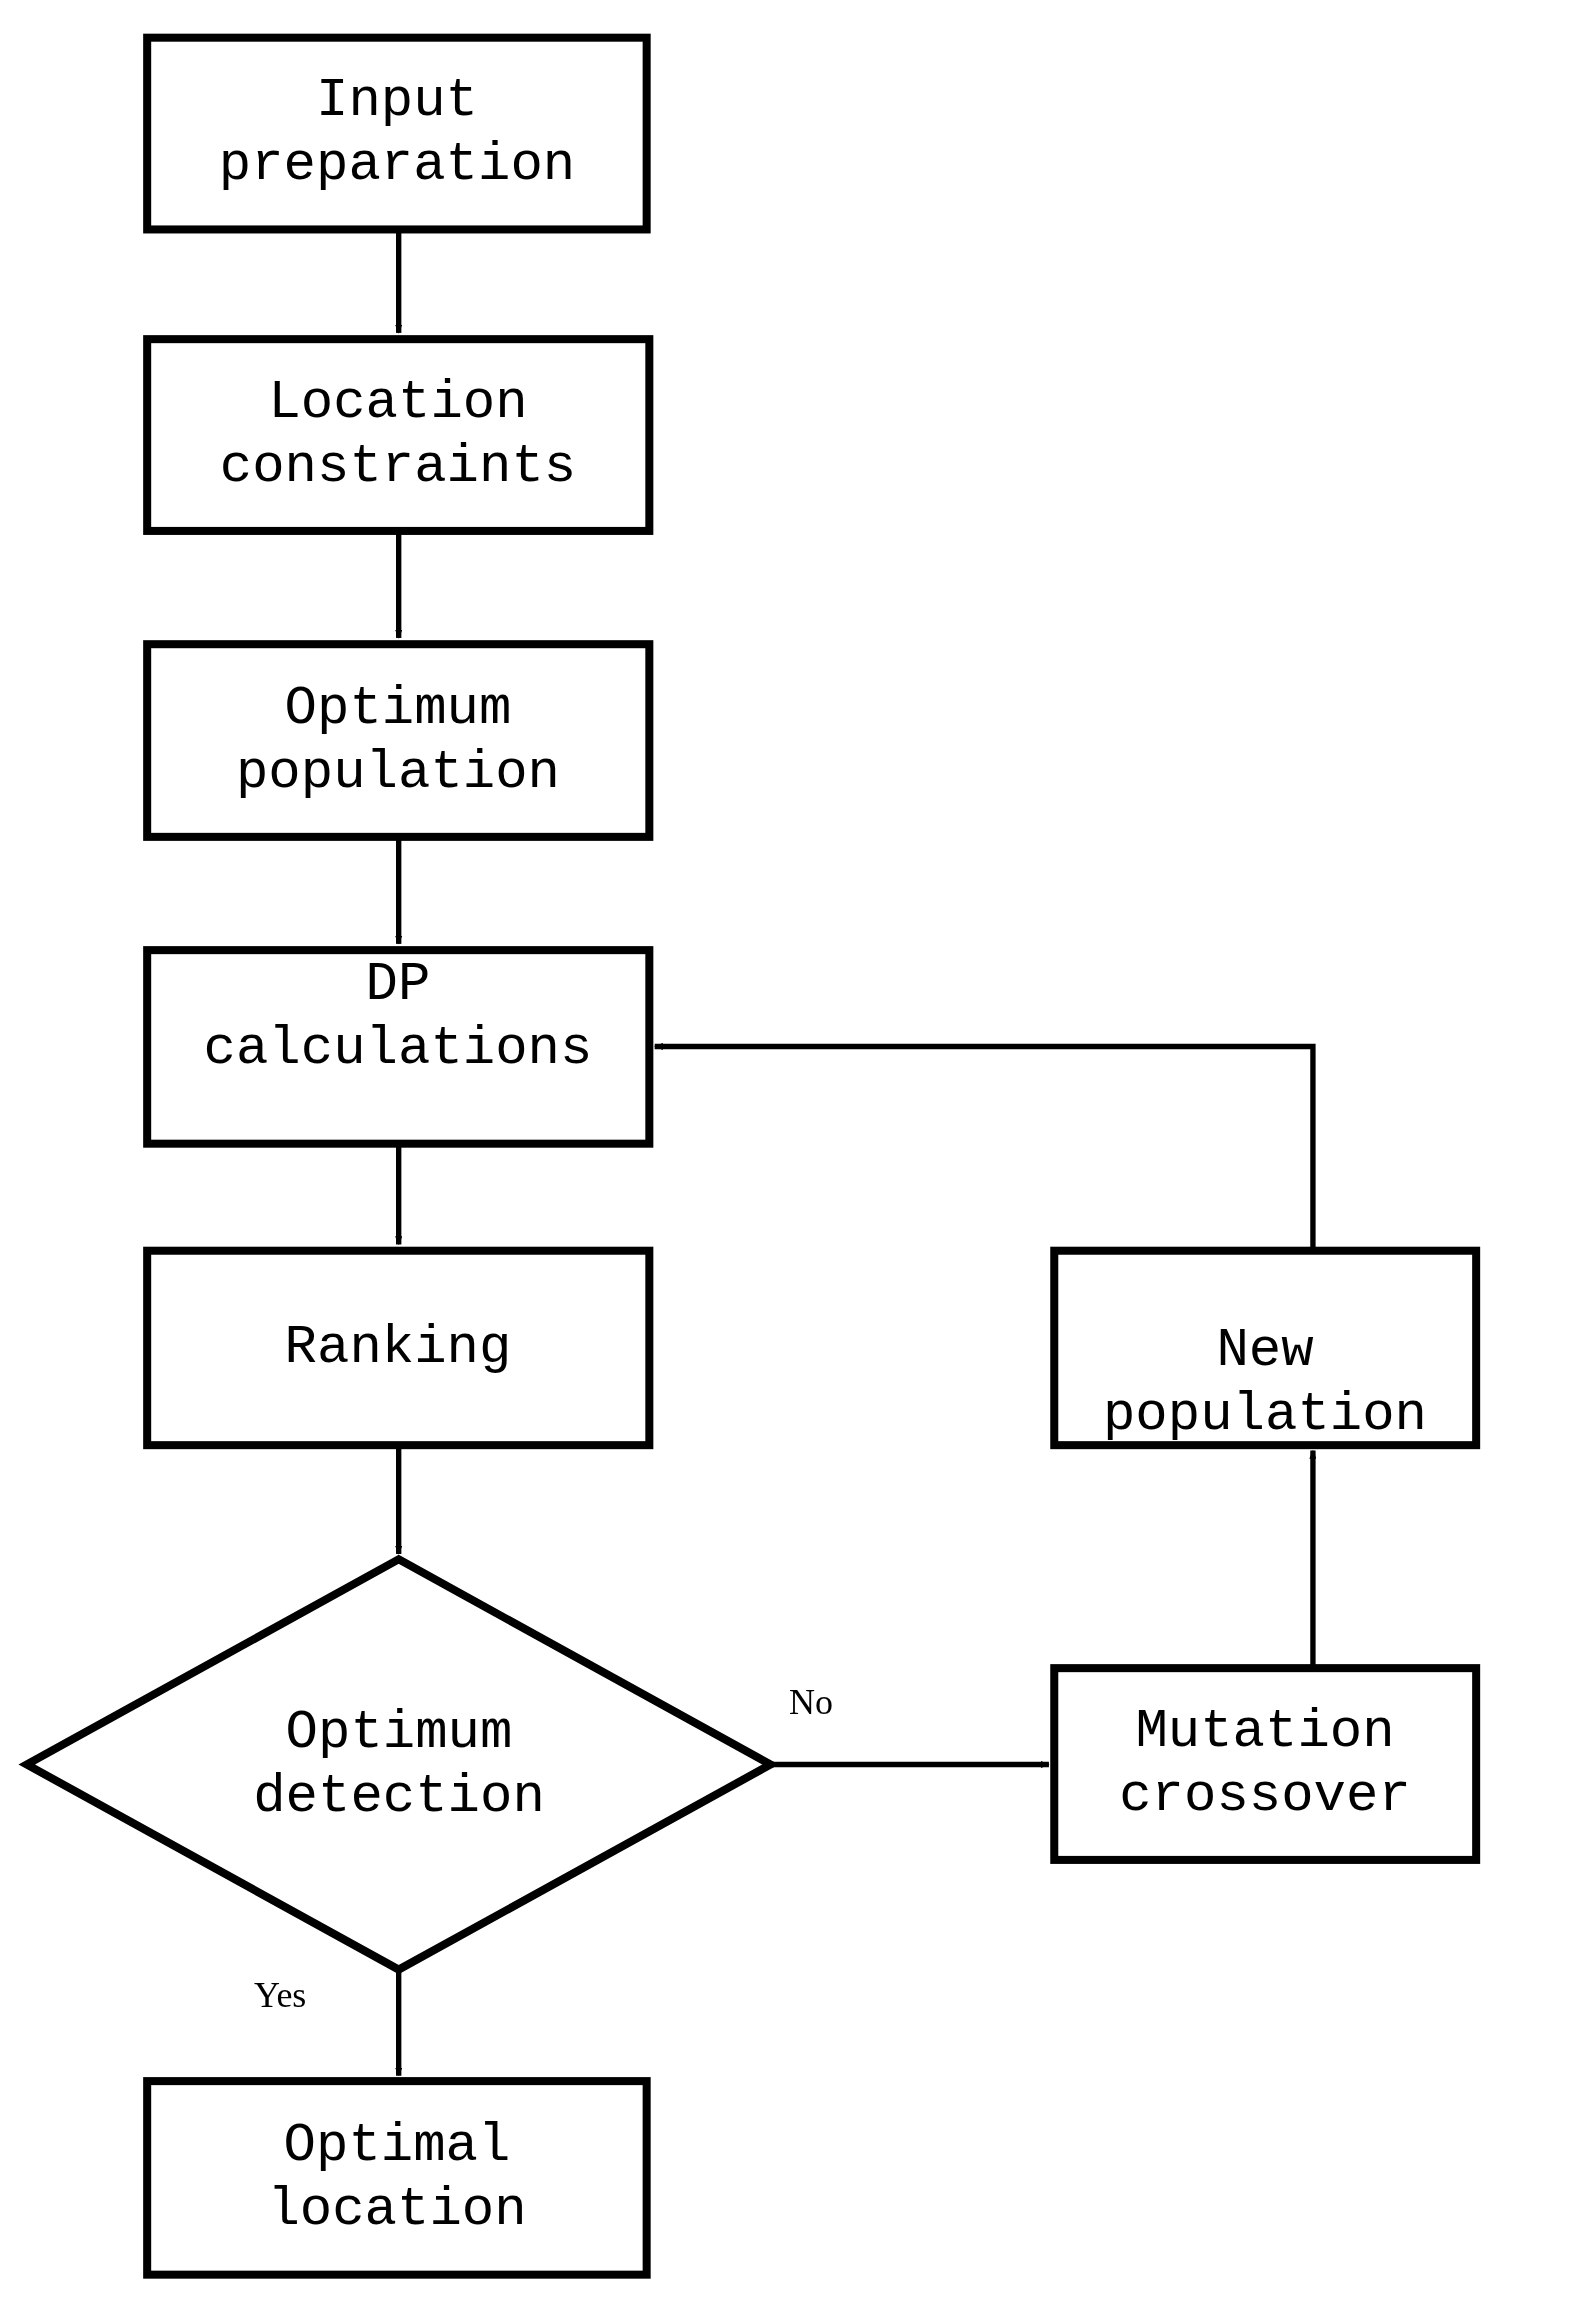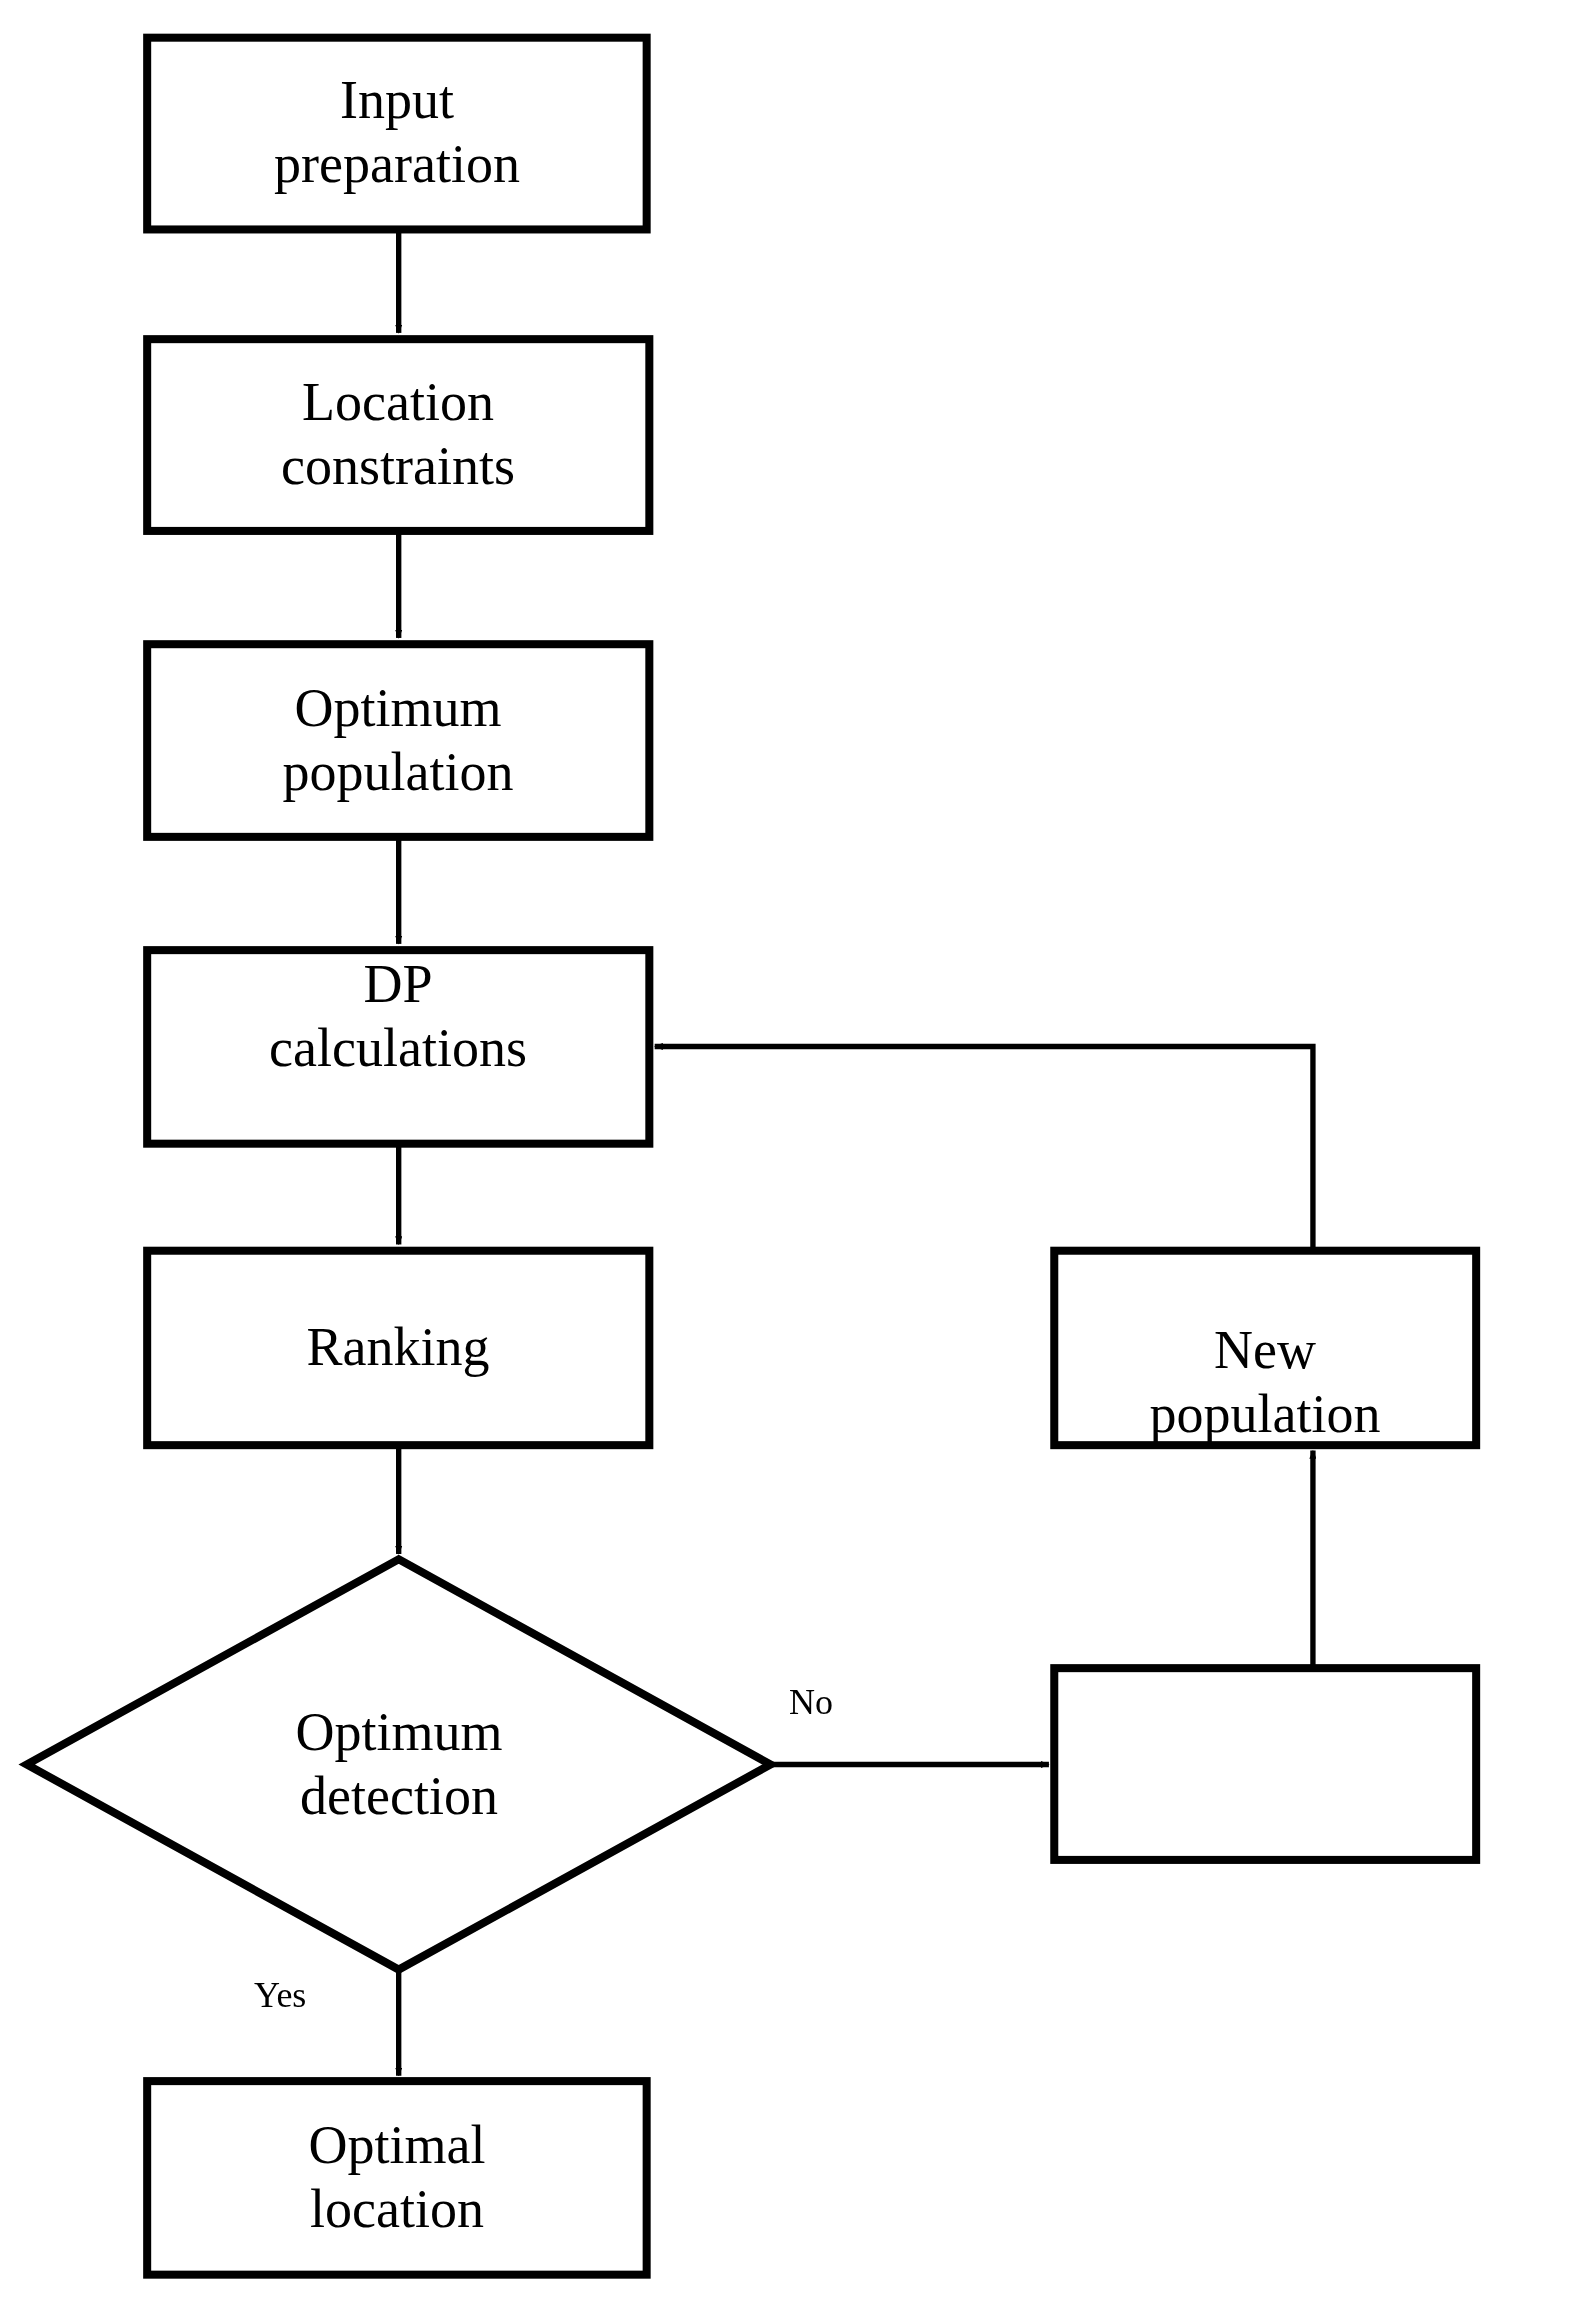--- a/index.html
+++ b/index.html
@@ -26,21 +26,21 @@
     height: 2307px;
   }
   .node-label {
     position: absolute;
     display: flex;
     flex-direction: column;
     align-items: center;
     justify-content: center;
     text-align: center;
     color: #000000;
-    font-family: Liberation Serif, serif;
+    font-family: Liberation Mono, monospace;
     font-size: 54px;
     line-height: 1.18;
     white-space: pre-line;
     pointer-events: none;
   }
   .edge-label {
     position: absolute;
     color: #000000;
     font-family: "Liberation Serif", "DejaVu Serif", serif;
     font-size: 36px;
@@ -113,19 +113,21 @@
 
   <div class="node-label" style="left:161px; top:1662px; width:476px; height:205px;">Optimum
 detection</div>
 
   <div class="node-label" style="left:147px; top:2081px; width:500px; height:194px;">Optimal
 location</div>
 
   <div class="node-label" style="left:1054px; top:1286px; width:422px; height:194px;">New
 population</div>
 
+  <div class="node-label" style="left:1054px; top:1668px; width:422px; height:192px;">Mutation
+crossover</div>
 
   <div class="edge-label" style="left:789px; top:1684px;">No</div>
 
   <div class="edge-label" style="left:254px; top:1977px;">Yes</div>
 
 </div>
 
 
 </body></html>

